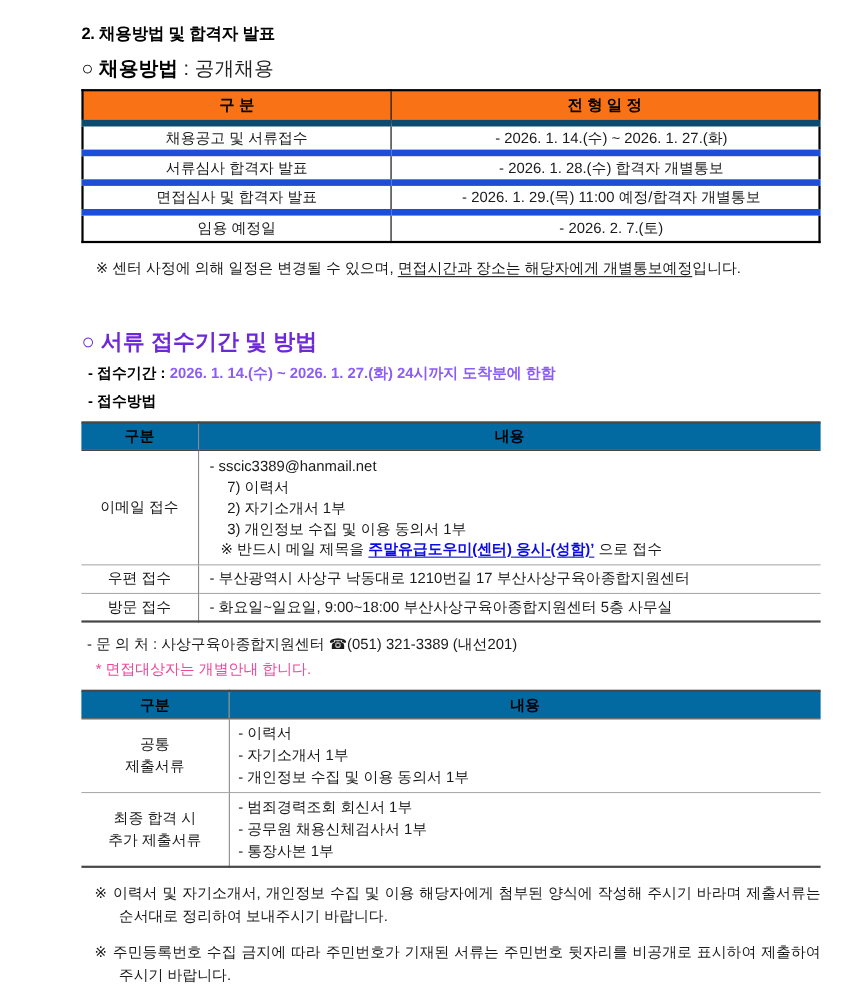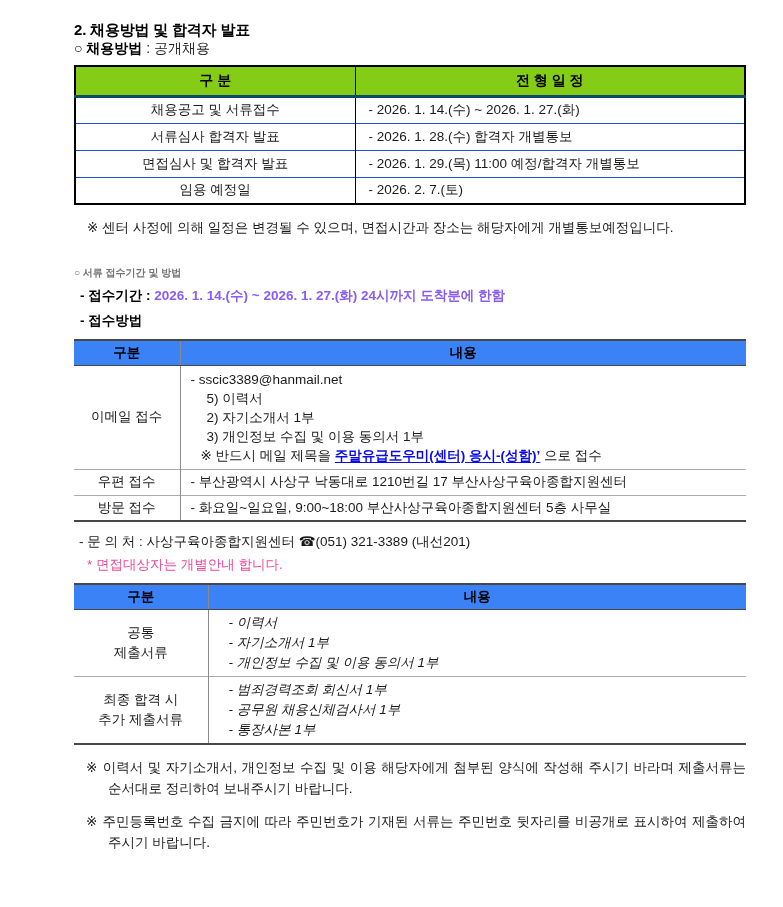--- a/index.html
+++ b/index.html
@@ -11,72 +11,72 @@
     color: #111111;
     font-size: 14px;
     -webkit-font-smoothing: antialiased;
   }
   .page { padding: 21px 37px 0 74px; }
 
   .doc-title {
     font-size: 15px; font-weight: 700; color: #000;
     margin: 0; letter-spacing: -0.2px;
   }
-  .bullet-line { font-size: 14px; }
+  .bullet-line { margin-top: 10px; font-size: 18px; }
   .bullet-line .lbl { font-weight: 700; color: #000; }
   .bullet-line .val { font-weight: 400; color: #222; }
 
   
   table.schedule {
     width: 100%; border-collapse: collapse;
     border: 2px solid #000000;
     margin-top: 7px;
     table-layout: fixed;
   }
   table.schedule th {
-    background: #84cc16; height: 30px;
+    background: #f97316; height: 30px;
     font-size: 14px; font-weight: 700; color: #000;
-    border-bottom: 3px solid #0c4a6e;
+    border-bottom: 6px solid #0c4a6e;
   }
   table.schedule td { height: 27px; font-size: 13.5px; color: #1a1a1a; }
   table.schedule .c-cat { width: 280px; text-align: center; }
-  table.schedule .c-val { text-align: left; padding-left: 13px; border-left: 1px solid #000000; }
-  table.schedule tbody tr + tr td { border-top: 1px solid #1d4ed8; }
+  table.schedule .c-val { text-align: center; padding-left: 13px; border-left: 1px solid #000000; }
+  table.schedule tbody tr + tr td { border-top: 6px solid #1d4ed8; }
 
   .sched-note { margin: 14px 0 0 13px; font-size: 13.5px; color: #1a1a1a; }
-  .u { text-underline-offset: 3px; }
-
-  .section-heading { margin-top: 29px; font-size: 10px; font-weight: 700; color: #737373; }
+  .u { text-decoration: underline; text-underline-offset: 3px; }
+
+  .section-heading { margin-top: 44px; font-size: 20px; font-weight: 700; color: #6d28d9; }
   .sub-line { margin: 7px 0 0 6px; font-size: 13.5px; font-weight: 700; color: #000; }
   .blue { color: #8b5cf6; }
   .link-like { color: #0b0be8; font-weight: 700; text-decoration: underline; text-underline-offset: 2px; }
 
   
   table.open {
     width: 100%; border-collapse: collapse; table-layout: fixed;
     border-top: 2px solid #474747; border-bottom: 2px solid #474747;
     margin-top: 9px; font-size: 13.5px;
   }
   table.open th {
-    background: #3b82f6; height: 25px;
+    background: #0369a1; height: 25px;
     font-size: 13.5px; font-weight: 700; color: #000;
     border-bottom: 1px solid #474747;
   }
   table.open td.cat { text-align: center; color: #1a1a1a; line-height: 20px; }
   table.open .div-l { border-left: 1px solid #8a8a8a; }
   table.open tbody tr + tr td { border-top: 1px solid #ababab; }
   table.open td.content { padding: 3px 10px; line-height: 20px; color: #1a1a1a; }
   table.apply .c-cat { width: 106px; }
   table.docs  .c-cat { width: 134px; }
   .cell-line { line-height: 19px; }
   table.apply td.content.email-cell { padding-top: 4px; padding-bottom: 4px; }
   .ind-num { padding-left: 16px; }
   .ind-note { padding-left: 10px; }
   table.apply td.single { height: 26px; padding: 0 10px; }
-  table.docs td.content { padding: 3px 20px; font-style: italic; }
+  table.docs td.content { padding: 3px 8px; }
   table.docs .cell-line { line-height: 20px; }
 
   .contact-line { margin: 11px 0 0 5px; font-size: 13.5px; color: #1a1a1a; }
   .interview-line { margin: 5px 0 0 13px; font-size: 13.5px; color: #ec4899; }
 
   .footnote {
     margin: 12px 0 0 12px; padding-left: 22px; text-indent: -22px;
     font-size: 13.5px; line-height: 21px; color: #1a1a1a; text-align: justify;
   }
 </style>
@@ -133,21 +133,21 @@
       <tr>
         <th class="c-cat">구분</th>
         <th class="div-l">내용</th>
       </tr>
     </thead>
     <tbody>
       <tr>
         <td class="cat">이메일 접수</td>
         <td class="content div-l email-cell">
           <div class="cell-line">- sscic3389@hanmail.net</div>
-          <div class="cell-line ind-num">5) 이력서</div>
+          <div class="cell-line ind-num">7) 이력서</div>
           <div class="cell-line ind-num">2) 자기소개서 1부</div>
           <div class="cell-line ind-num">3) 개인정보 수집 및 이용 동의서 1부</div>
           <div class="cell-line ind-note"><span>※ 반드시 메일 제목을 </span><span class="link-like">주말유급도우미(센터) 응시-(성함)’</span><span> 으로 접수</span></div>
         </td>
       </tr>
       <tr>
         <td class="cat">우편 접수</td>
         <td class="content div-l single">- 부산광역시 사상구 낙동대로 1210번길 17 부산사상구육아종합지원센터</td>
       </tr>
       <tr>

